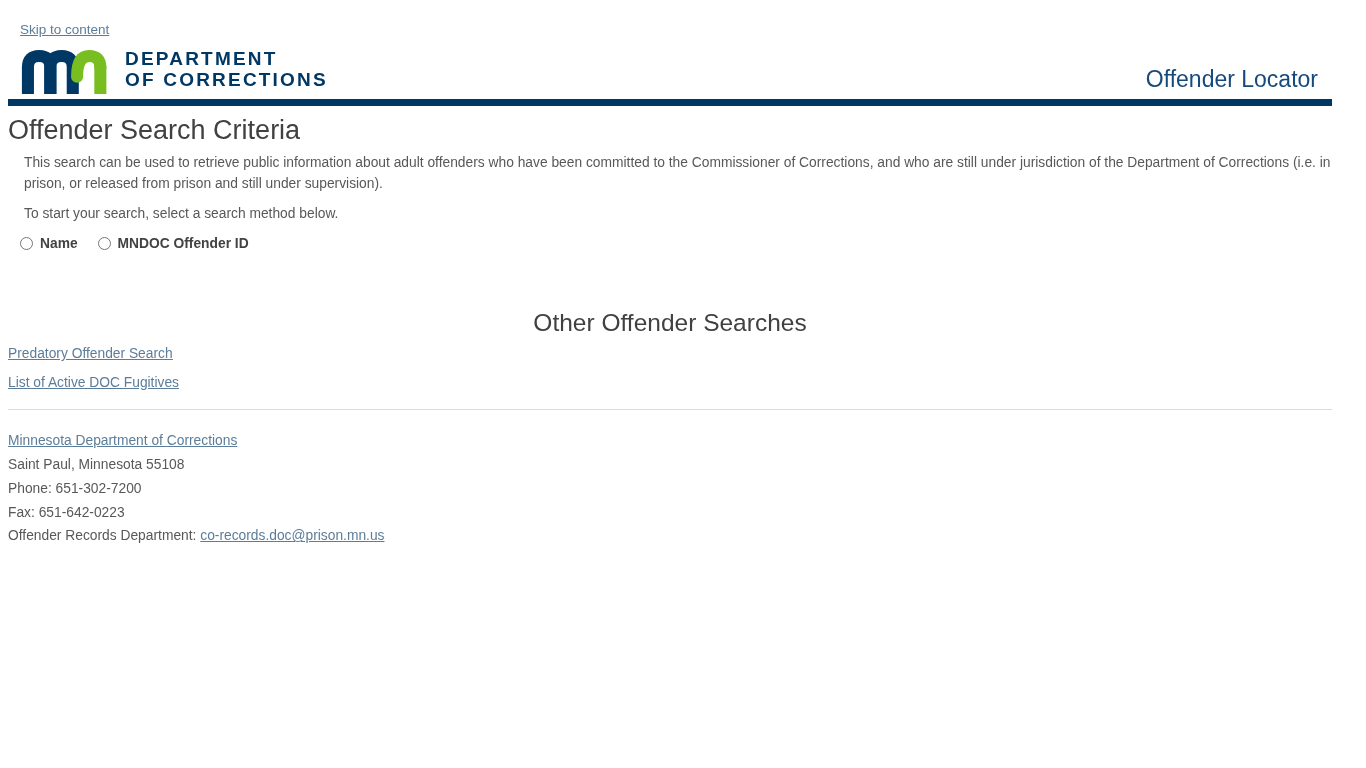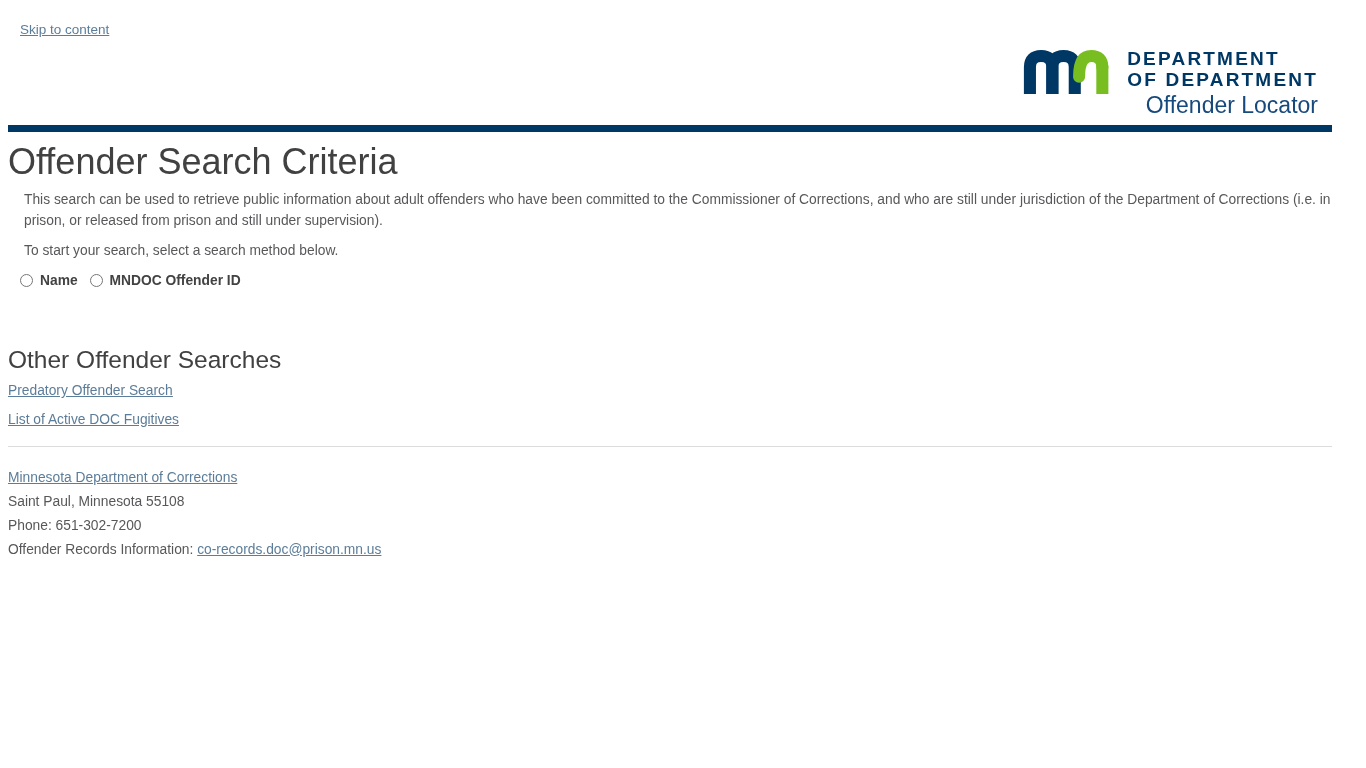--- a/index.html
+++ b/index.html
@@ -25,21 +25,20 @@
     cursor: pointer;
   }
   .skip-row a { font-size: 13.5px; }
   
   .header {
     display: flex;
     justify-content: space-between;
     align-items: flex-end;
     border-bottom: 7px solid #003865;
     padding: 0 14px 5px 12px;
-    flex-direction: column;
   }
   .brand {
     display: flex;
     align-items: center;
     gap: 15px;
   }
   .brand svg { display: block; }
   .wordmark {
     color: #003865;
     font-weight: bold;
@@ -51,37 +50,37 @@
   .page-title {
     font-size: 23px;
     line-height: 1;
     color: #174a7c;
     margin: 0 0 3px 0;
     font-weight: 400;
     white-space: nowrap;
   }
   
   h1.main-heading {
-    font-size: 36px;
+    font-size: 27px;
     font-weight: 400;
     color: #414141;
     margin: 9px 0 7px 0;
   }
   p {
     font-size: 13.8px;
     color: #58585a;
     line-height: 1.5;
     margin: 0 0 17px 16px;
   }
   p.intro { margin-bottom: 10px; }
   p.instruction { margin-bottom: 11px; }
   .radio-row {
     display: flex;
     align-items: flex-end;
-    gap: 12px;
+    gap: 20px;
     padding-left: 12px;
     margin-bottom: 0;
   }
   .radio-option {
     display: flex;
     align-items: center;
     cursor: pointer;
   }
   .radio-option input[type="radio"] {
     width: 13px;
@@ -93,20 +92,21 @@
     font-size: 13.8px;
     font-weight: bold;
     color: #424242;
   }
   
   h2.section-heading {
     font-size: 24.5px;
     font-weight: 400;
     color: #414141;
     margin: 58px 0 7px 0;
+    text-align: center;
   }
   p.link-row { margin: 0 0 8px 0; text-decoration: underline; }
   
   hr.divider {
     border: none;
     border-top: 1px solid #dcdcdc;
     margin: 16px 0 0 0;
   }
   .footer { padding-top: 21px; }
   .footer p { margin: 0 0 3px 0; }
@@ -123,21 +123,21 @@
   <div class="header">
     <div class="brand">
       <svg width="90" height="50" viewBox="0 0 104 58" aria-hidden="true">
         <path d="M9 58 L9 27 Q9 14 22 14 Q35 14 35 27 L35 58" fill="none" stroke="#003865" stroke-width="14"></path>
         <path d="M35 58 L35 27 Q35 14 48 14 Q61 14 61 27 L61 58" fill="none" stroke="#003865" stroke-width="14"></path>
         <path d="M66 38 Q66 14 80 14 Q93 14 93 27" fill="none" stroke="#78be21" stroke-width="14" stroke-linecap="round"></path>
         <rect x="86" y="25" width="14" height="33" fill="#78be21"></rect>
       </svg>
       <div class="wordmark">
         <div>DEPARTMENT</div>
-        <div>OF DEPARTMENT</div>
+        <div>OF CORRECTIONS</div>
       </div>
     </div>
     <div class="page-title">Offender Locator</div>
   </div>
 
   <div>
     <h1 class="main-heading">Offender Search Criteria</h1>
     <p class="intro">This search can be used to retrieve public information about adult offenders who have been committed to the Commissioner of Corrections, and who are still under jurisdiction of the Department of Corrections (i.e. in prison, or released from prison and still under supervision).</p>
     <p class="instruction">To start your search, select a search method below.</p>
 
@@ -162,18 +162,19 @@
   </div>
 
   <hr class="divider">
 
   <div class="footer">
     <p>
       <a href="#">Minnesota Department of Corrections</a>
     </p>
     <p>Saint Paul, Minnesota 55108</p>
     <p>Phone: 651-302-7200</p>
+    <p>Fax: 651-642-0223</p>
     <p>
-      <span>Offender Records Information: </span><a href="#">co-records.doc@prison.mn.us</a>
+      <span>Offender Records Department: </span><a href="#">co-records.doc@prison.mn.us</a>
     </p>
   </div>
 
 </div>
 
 </body></html>

